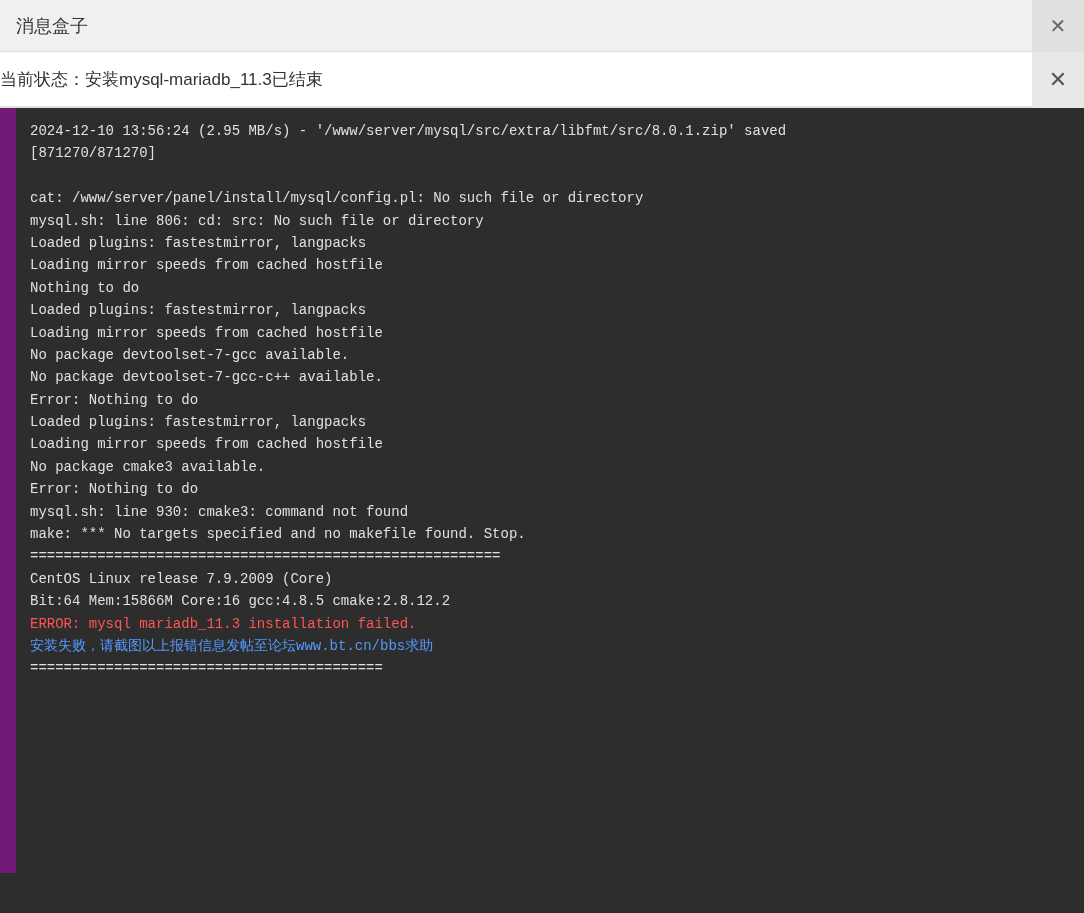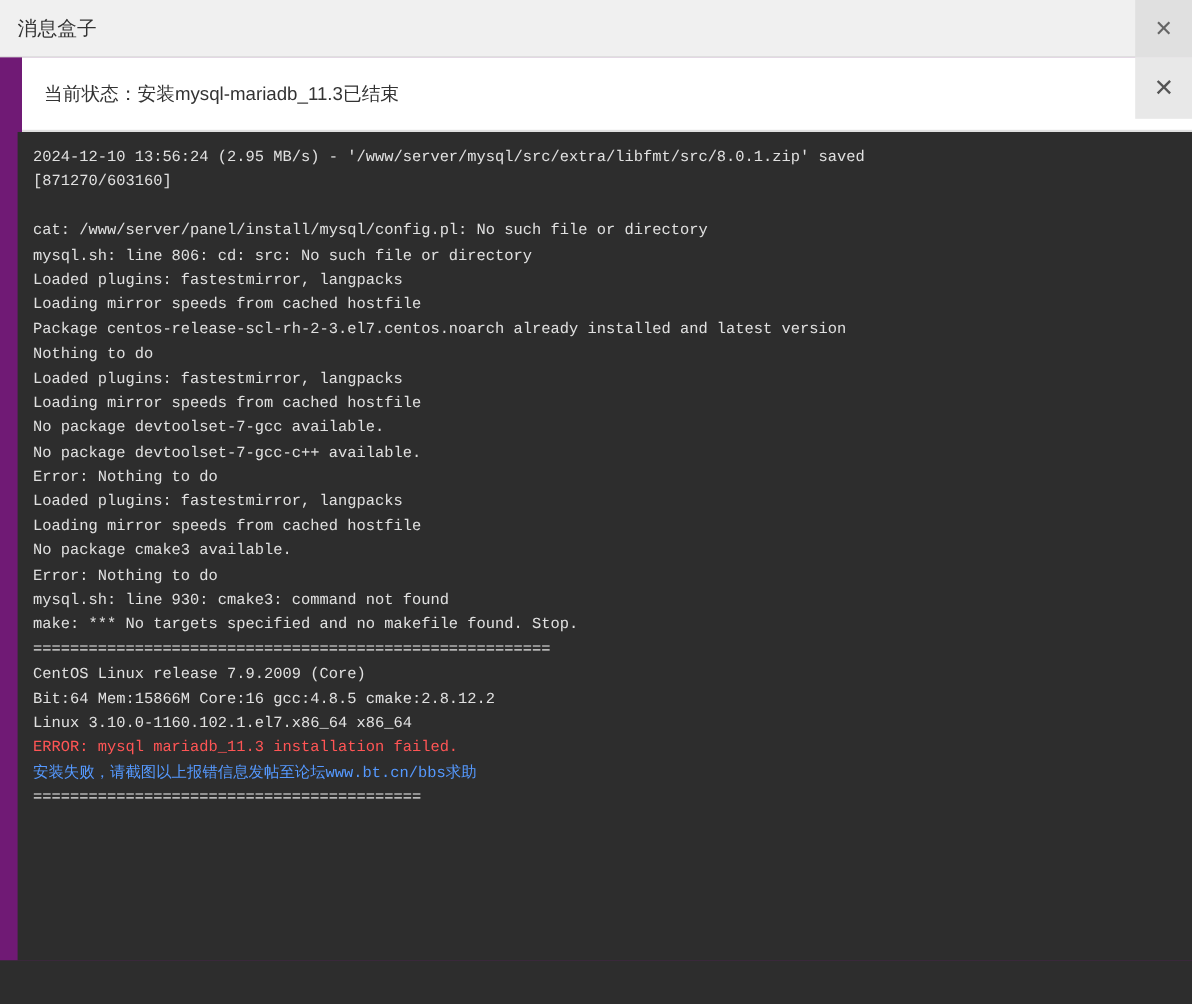--- a/index.html
+++ b/index.html
@@ -57,27 +57,26 @@
       display: flex;
       align-items: center;
       justify-content: center;
       font-size: 20px;
       color: #666;
     }
 
     
     .status-bar {
       background: #ffffff;
-      height: 68px;
+      height: 56px;
       display: flex;
       align-items: center;
-      padding: 0 20px;
+      padding: 0 0;
       border-bottom: 2px solid #e0e0e0;
       flex-shrink: 0;
-      margin-left: 20px;
     }
 
     .status-text {
       font-size: 17px;
       color: #333;
       font-family: 'Microsoft YaHei', sans-serif;
     }
 
     
     .close-btn-right {
@@ -140,43 +139,41 @@
   </div>
 
   <div class="status-bar">
     <span class="status-text">当前状态：安装mysql-mariadb_11.3已结束</span>
     <button class="close-btn-right">✕</button>
   </div>
 
   <div class="terminal-area" id="terminal-output">
 
   <div style="color: rgb(224, 224, 224); font-family: &quot;Courier New&quot;, Courier, monospace; font-size: 14px; line-height: 1.6; white-space: pre-wrap; word-break: break-all;">2024-12-10 13:56:24 (2.95 MB/s) - '/www/server/mysql/src/extra/libfmt/src/8.0.1.zip' saved</div>
-      <div style="color: rgb(224, 224, 224); font-family: &quot;Courier New&quot;, Courier, monospace; font-size: 14px; line-height: 1.6; white-space: pre-wrap; word-break: break-all;">[871270/603160]</div>
+      <div style="color: rgb(224, 224, 224); font-family: &quot;Courier New&quot;, Courier, monospace; font-size: 14px; line-height: 1.6; white-space: pre-wrap; word-break: break-all;">[871270/871270]</div>
       <div style="color: rgb(224, 224, 224); font-family: &quot;Courier New&quot;, Courier, monospace; font-size: 14px; line-height: 1.6; white-space: pre-wrap; word-break: break-all;">&nbsp;</div>
       <div style="color: rgb(224, 224, 224); font-family: &quot;Courier New&quot;, Courier, monospace; font-size: 14px; line-height: 1.6; white-space: pre-wrap; word-break: break-all;">cat: /www/server/panel/install/mysql/config.pl: No such file or directory</div>
       <div style="color: rgb(224, 224, 224); font-family: &quot;Courier New&quot;, Courier, monospace; font-size: 14px; line-height: 1.6; white-space: pre-wrap; word-break: break-all;">mysql.sh: line 806: cd: src: No such file or directory</div>
       <div style="color: rgb(224, 224, 224); font-family: &quot;Courier New&quot;, Courier, monospace; font-size: 14px; line-height: 1.6; white-space: pre-wrap; word-break: break-all;">Loaded plugins: fastestmirror, langpacks</div>
       <div style="color: rgb(224, 224, 224); font-family: &quot;Courier New&quot;, Courier, monospace; font-size: 14px; line-height: 1.6; white-space: pre-wrap; word-break: break-all;">Loading mirror speeds from cached hostfile</div>
-      <div style="color: rgb(224, 224, 224); font-family: &quot;Courier New&quot;, Courier, monospace; font-size: 14px; line-height: 1.6; white-space: pre-wrap; word-break: break-all;">Package centos-release-scl-rh-2-3.el7.centos.noarch already installed and latest version</div>
       <div style="color: rgb(224, 224, 224); font-family: &quot;Courier New&quot;, Courier, monospace; font-size: 14px; line-height: 1.6; white-space: pre-wrap; word-break: break-all;">Nothing to do</div>
       <div style="color: rgb(224, 224, 224); font-family: &quot;Courier New&quot;, Courier, monospace; font-size: 14px; line-height: 1.6; white-space: pre-wrap; word-break: break-all;">Loaded plugins: fastestmirror, langpacks</div>
       <div style="color: rgb(224, 224, 224); font-family: &quot;Courier New&quot;, Courier, monospace; font-size: 14px; line-height: 1.6; white-space: pre-wrap; word-break: break-all;">Loading mirror speeds from cached hostfile</div>
       <div style="color: rgb(224, 224, 224); font-family: &quot;Courier New&quot;, Courier, monospace; font-size: 14px; line-height: 1.6; white-space: pre-wrap; word-break: break-all;">No package devtoolset-7-gcc available.</div>
       <div style="color: rgb(224, 224, 224); font-family: &quot;Courier New&quot;, Courier, monospace; font-size: 14px; line-height: 1.6; white-space: pre-wrap; word-break: break-all;">No package devtoolset-7-gcc-c++ available.</div>
       <div style="color: rgb(224, 224, 224); font-family: &quot;Courier New&quot;, Courier, monospace; font-size: 14px; line-height: 1.6; white-space: pre-wrap; word-break: break-all;">Error: Nothing to do</div>
       <div style="color: rgb(224, 224, 224); font-family: &quot;Courier New&quot;, Courier, monospace; font-size: 14px; line-height: 1.6; white-space: pre-wrap; word-break: break-all;">Loaded plugins: fastestmirror, langpacks</div>
       <div style="color: rgb(224, 224, 224); font-family: &quot;Courier New&quot;, Courier, monospace; font-size: 14px; line-height: 1.6; white-space: pre-wrap; word-break: break-all;">Loading mirror speeds from cached hostfile</div>
       <div style="color: rgb(224, 224, 224); font-family: &quot;Courier New&quot;, Courier, monospace; font-size: 14px; line-height: 1.6; white-space: pre-wrap; word-break: break-all;">No package cmake3 available.</div>
       <div style="color: rgb(224, 224, 224); font-family: &quot;Courier New&quot;, Courier, monospace; font-size: 14px; line-height: 1.6; white-space: pre-wrap; word-break: break-all;">Error: Nothing to do</div>
       <div style="color: rgb(224, 224, 224); font-family: &quot;Courier New&quot;, Courier, monospace; font-size: 14px; line-height: 1.6; white-space: pre-wrap; word-break: break-all;">mysql.sh: line 930: cmake3: command not found</div>
       <div style="color: rgb(224, 224, 224); font-family: &quot;Courier New&quot;, Courier, monospace; font-size: 14px; line-height: 1.6; white-space: pre-wrap; word-break: break-all;">make: *** No targets specified and no makefile found. Stop.</div>
       <div style="color: rgb(224, 224, 224); font-family: &quot;Courier New&quot;, Courier, monospace; font-size: 14px; line-height: 1.6; white-space: pre-wrap; word-break: break-all;">========================================================</div>
       <div style="color: rgb(224, 224, 224); font-family: &quot;Courier New&quot;, Courier, monospace; font-size: 14px; line-height: 1.6; white-space: pre-wrap; word-break: break-all;">CentOS Linux release 7.9.2009 (Core)</div>
       <div style="color: rgb(224, 224, 224); font-family: &quot;Courier New&quot;, Courier, monospace; font-size: 14px; line-height: 1.6; white-space: pre-wrap; word-break: break-all;">Bit:64 Mem:15866M Core:16 gcc:4.8.5 cmake:2.8.12.2</div>
-      <div style="color: rgb(224, 224, 224); font-family: &quot;Courier New&quot;, Courier, monospace; font-size: 14px; line-height: 1.6; white-space: pre-wrap; word-break: break-all;">Linux 3.10.0-1160.102.1.el7.x86_64 x86_64</div>
       <div style="color: rgb(255, 85, 85); font-family: &quot;Courier New&quot;, Courier, monospace; font-size: 14px; line-height: 1.6; white-space: pre-wrap; word-break: break-all;">ERROR: mysql mariadb_11.3 installation failed.</div>
       <div style="color: rgb(85, 153, 255); font-family: &quot;Courier New&quot;, Courier, monospace; font-size: 14px; line-height: 1.6; white-space: pre-wrap; word-break: break-all;">安装失败，请截图以上报错信息发帖至论坛www.bt.cn/bbs求助</div>
       <div style="color: rgb(224, 224, 224); font-family: &quot;Courier New&quot;, Courier, monospace; font-size: 14px; line-height: 1.6; white-space: pre-wrap; word-break: break-all;">==========================================</div>
     </div>
 
   <div class="bottom-bar"></div>
 
 </div>
 
 </body></html>

